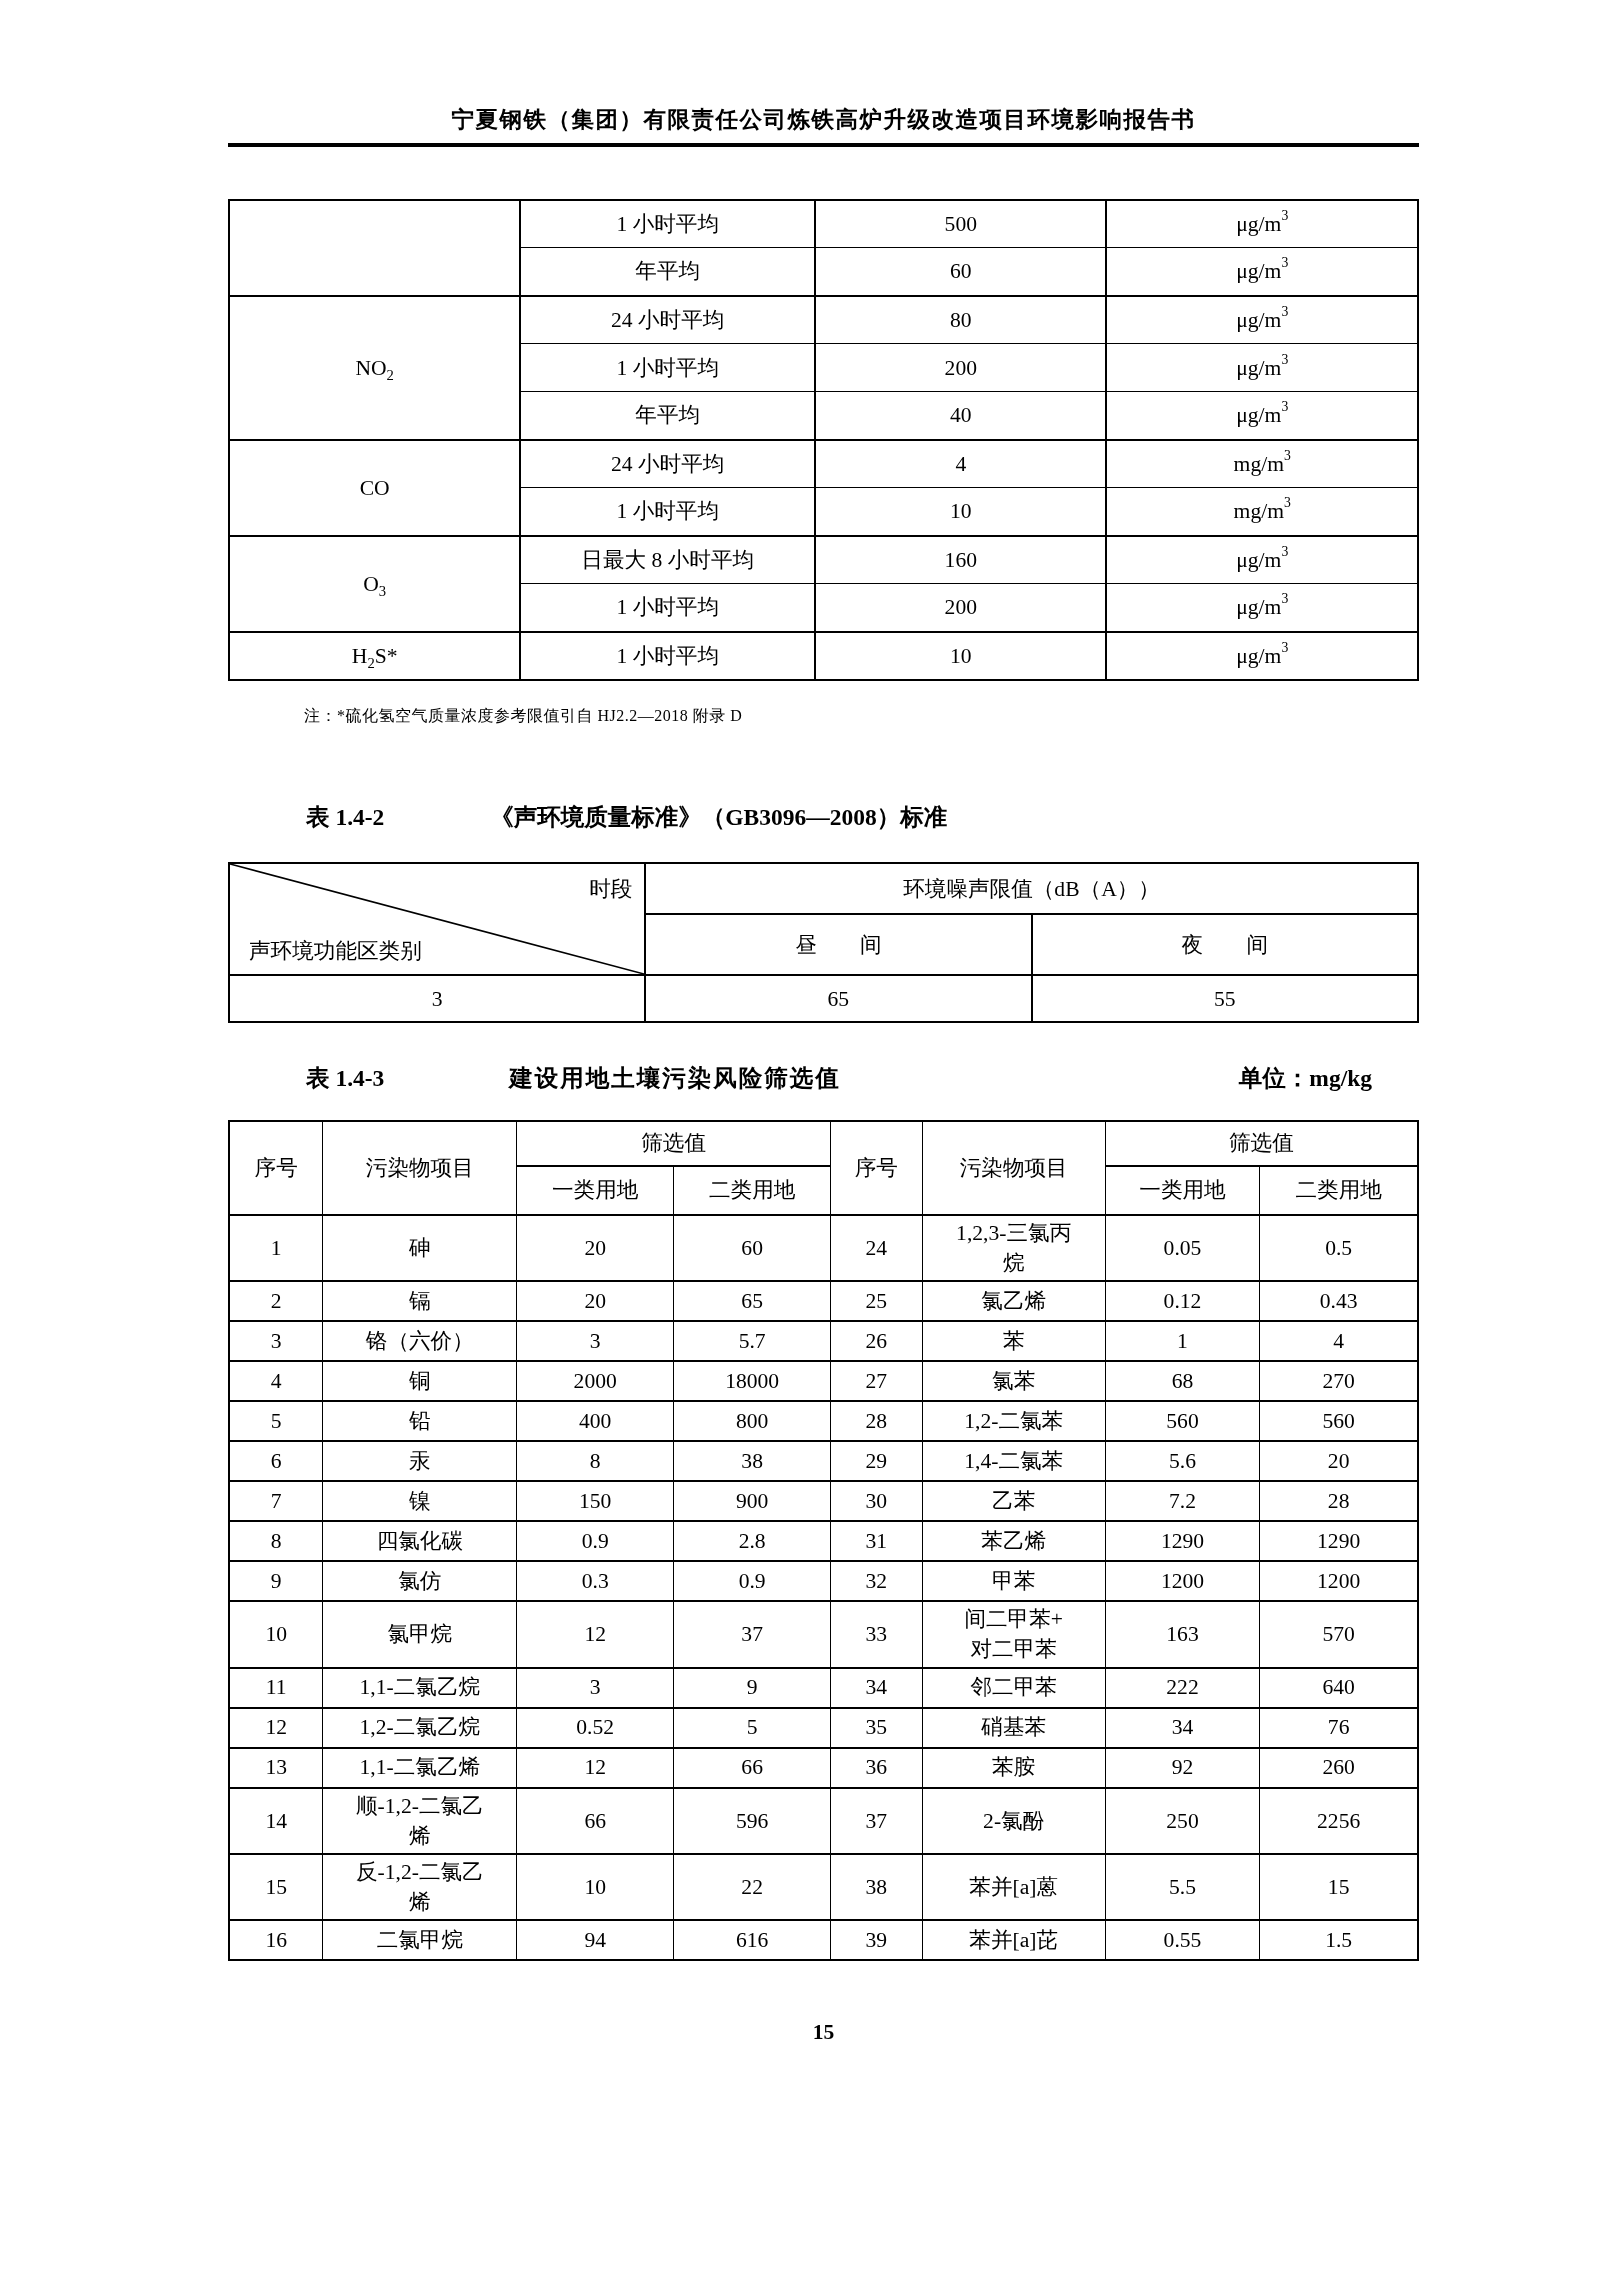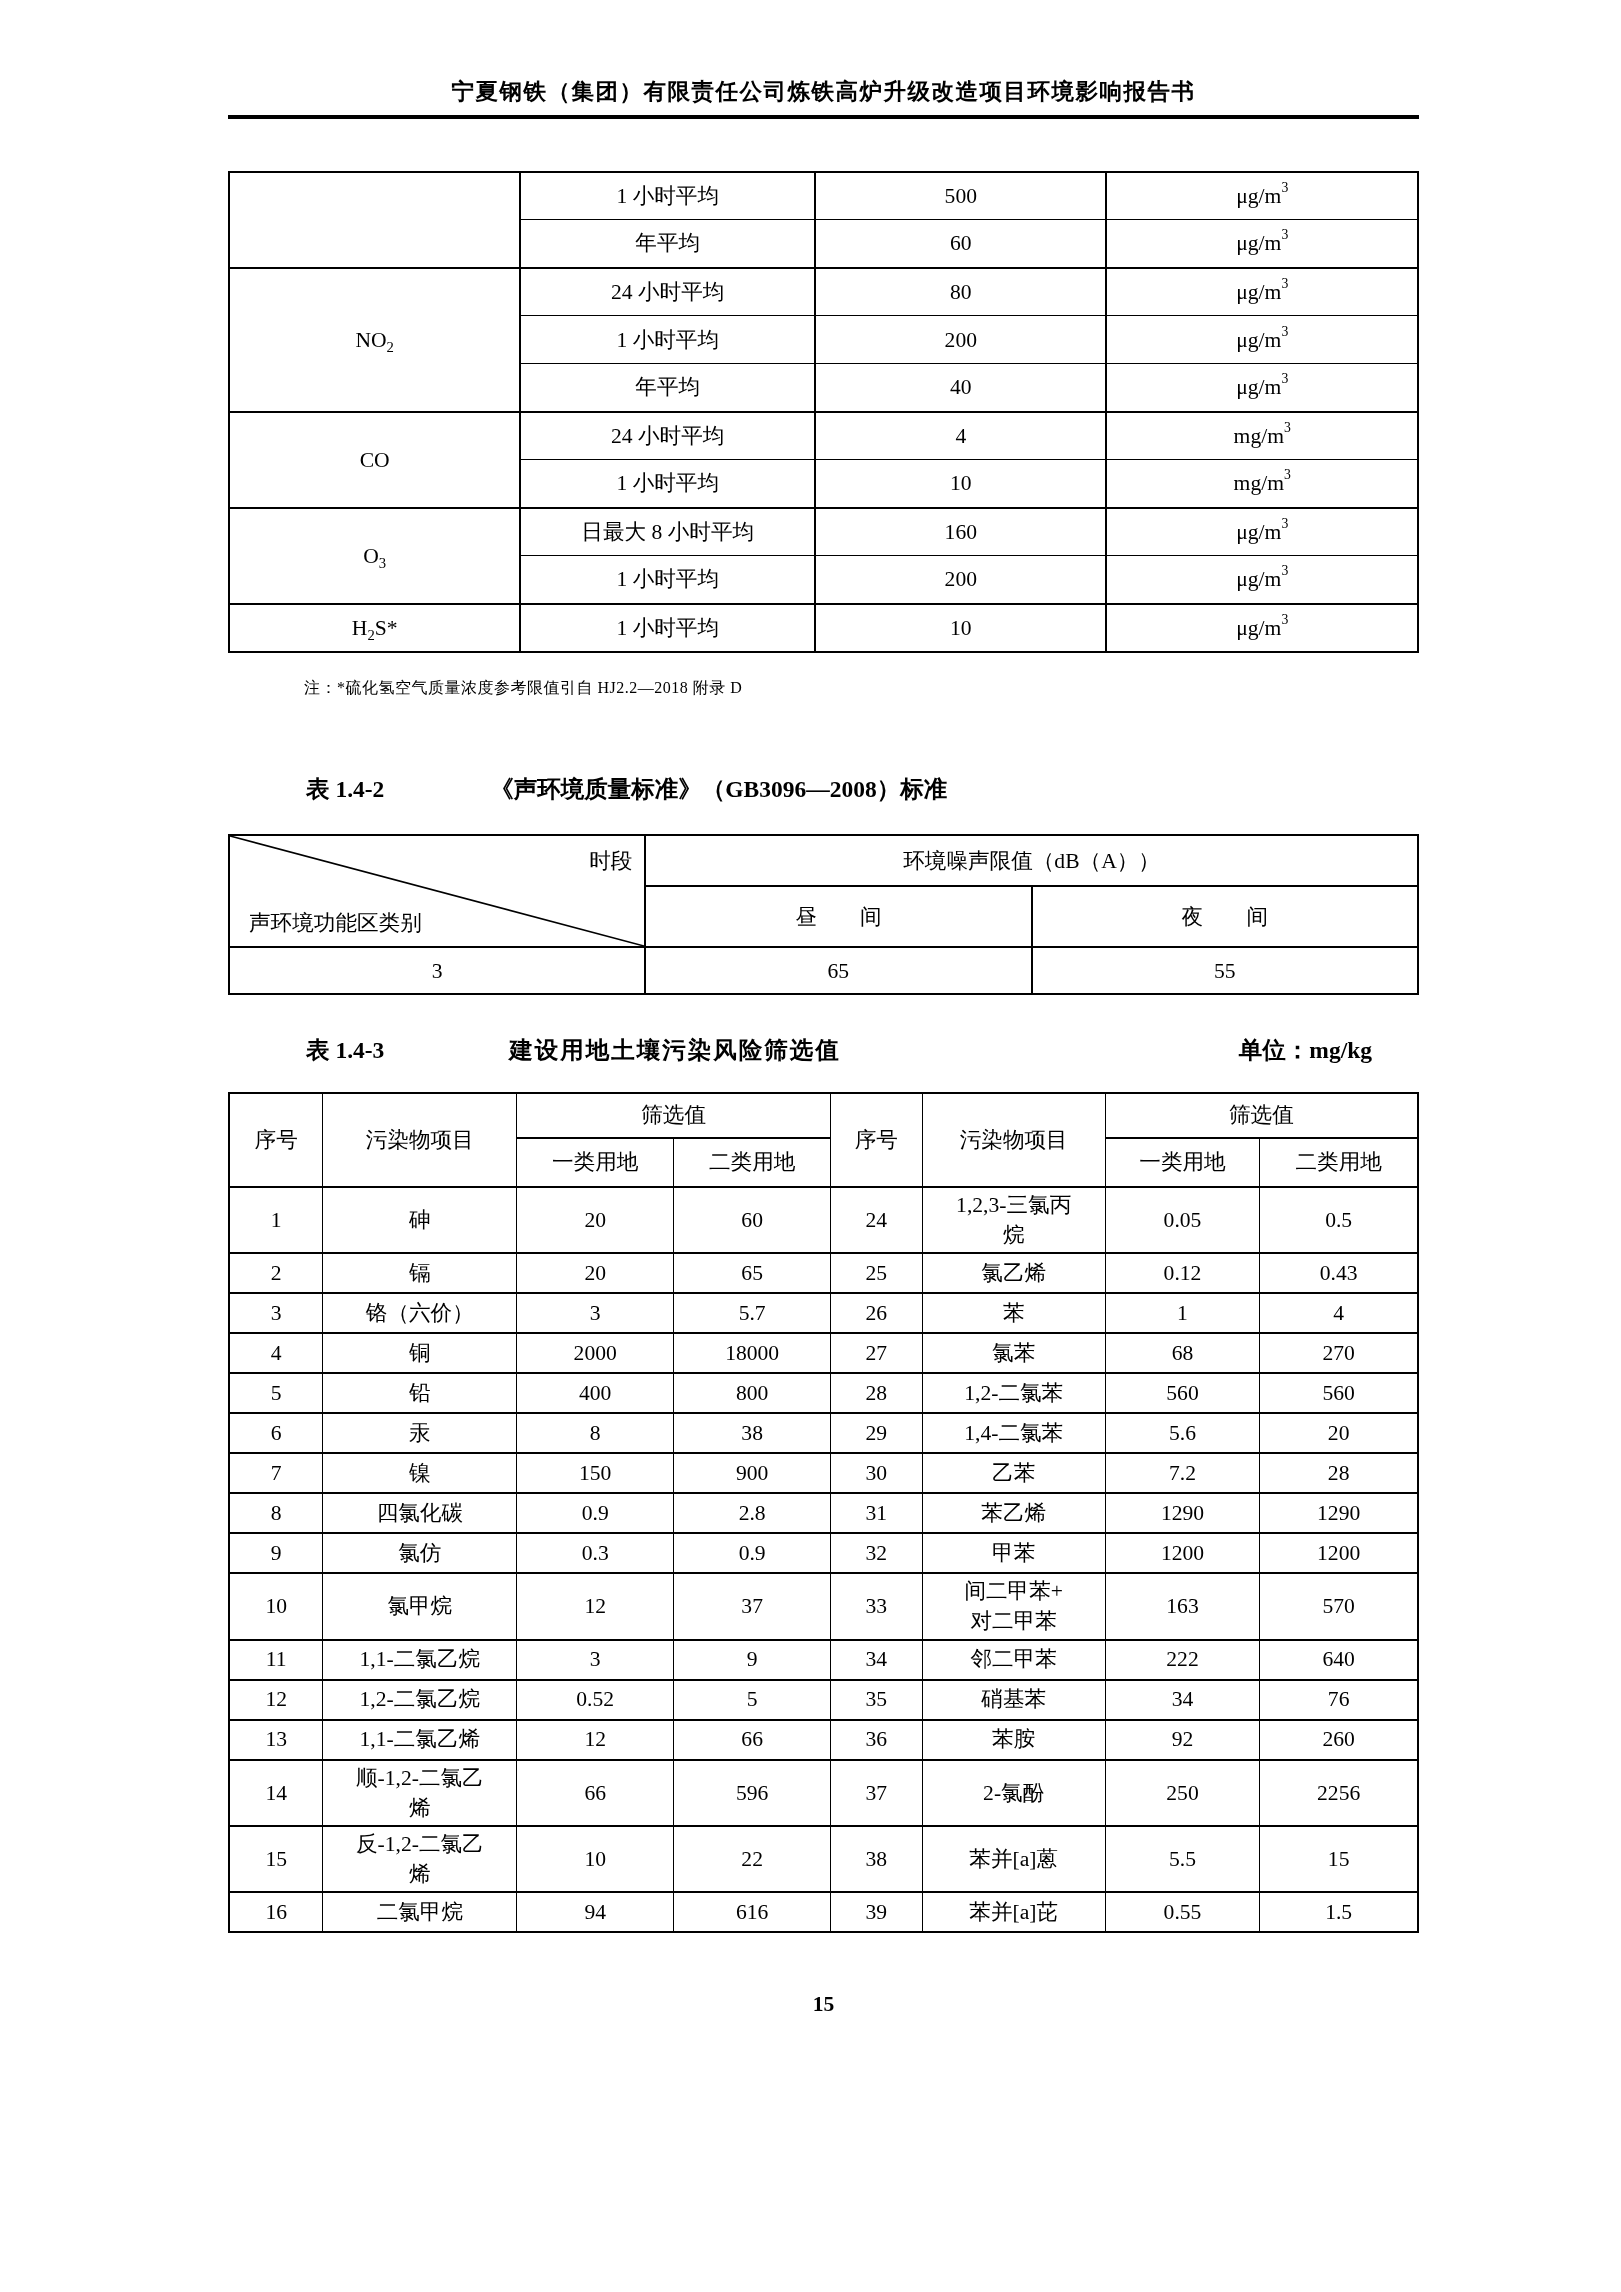--- a/index.html
+++ b/index.html
@@ -11,21 +11,21 @@
   .page {
     position: relative;
     width: 1621px;
     height: 2293px;
     background: #fff;
     overflow: hidden;
   }
   .content {
     width: 1191px;
     margin-left: 228px;
-    padding-top: 76px;
+    padding-top: 104px;
   }
 
   
   .doc-header-title {
     text-align: center;
     font-size: 22.5px;
     font-weight: bold;
     letter-spacing: 1.5px;
     line-height: 31px;
   }

